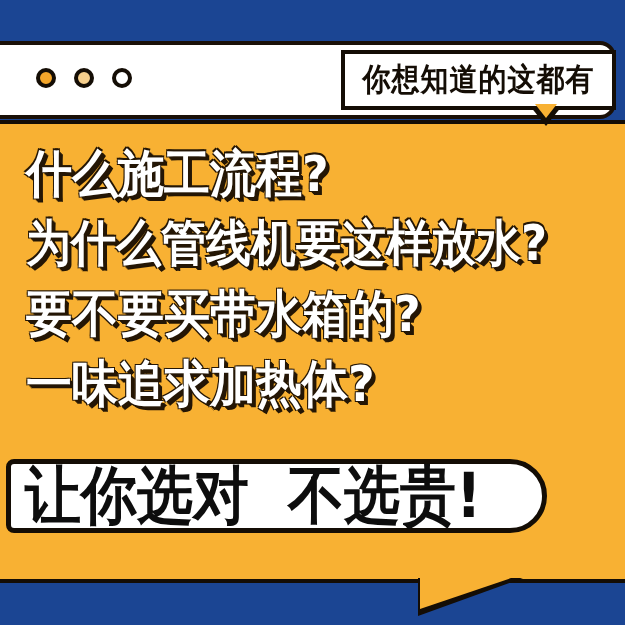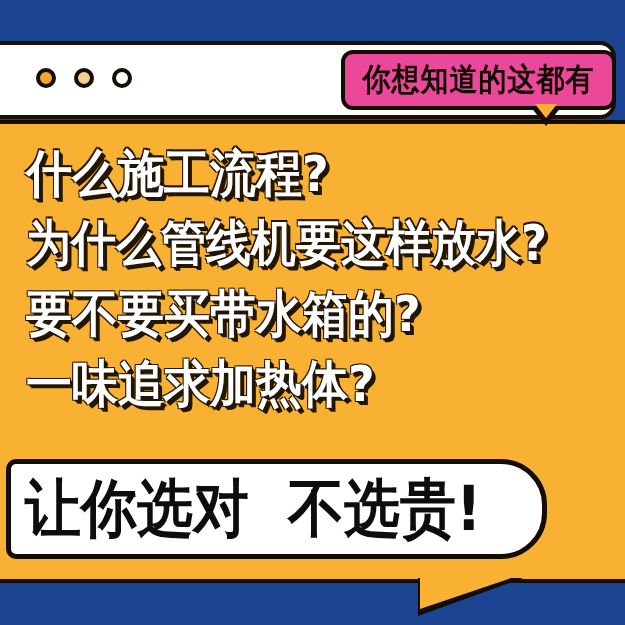--- a/index.html
+++ b/index.html
@@ -31,22 +31,22 @@
     width:20px;height:20px;border-radius:50%;
     border:4px solid #140d05;box-sizing:border-box;
   }
   .dot.d1{background:#f4a62a;}
   .dot.d2{background:#f6cf8c;}
   .dot.d3{background:#ffffff;}
 
   
   .bubble{
     position:absolute;left:341px;top:50px;width:275px;height:60px;
-    background:#ec4899;border:4px solid #140d05;
-    border-radius:12px;box-sizing:border-box;
+    background:#ffffff;border:4px solid #140d05;
+    border-radius:0;box-sizing:border-box;
     z-index:7;
     display:flex;align-items:center;justify-content:center;
   }
   .bubble-text{
     font-size:28px;font-weight:700;color:#140d05;
     letter-spacing:1px;line-height:1;white-space:nowrap;
     transform:scaleY(1.12);
   }
   .bubble-tail{
     position:absolute;left:530px;top:106px;width:0;height:0;
@@ -109,21 +109,21 @@
       -1px  1px 0 #241605;
     transform:scaleY(1.1);
     transform-origin:left center;
   }
   .line.l2{font-size:45px;}
   .line.l3{font-size:46px;}
   .line.l4{font-size:46px;}
 
   
   .banner{
-    position:absolute;left:6px;top:459px;width:541px;height:100px;
+    position:absolute;left:6px;top:459px;width:541px;height:74px;
     background:#ffffff;
     border:5px solid #140d05;
     border-top-left-radius:10px;border-bottom-left-radius:10px;
     border-top-right-radius:46px;border-bottom-right-radius:46px;
     box-sizing:border-box;
     z-index:5;
     display:flex;align-items:center;
   }
   .banner-text{
     margin-left:14px;

